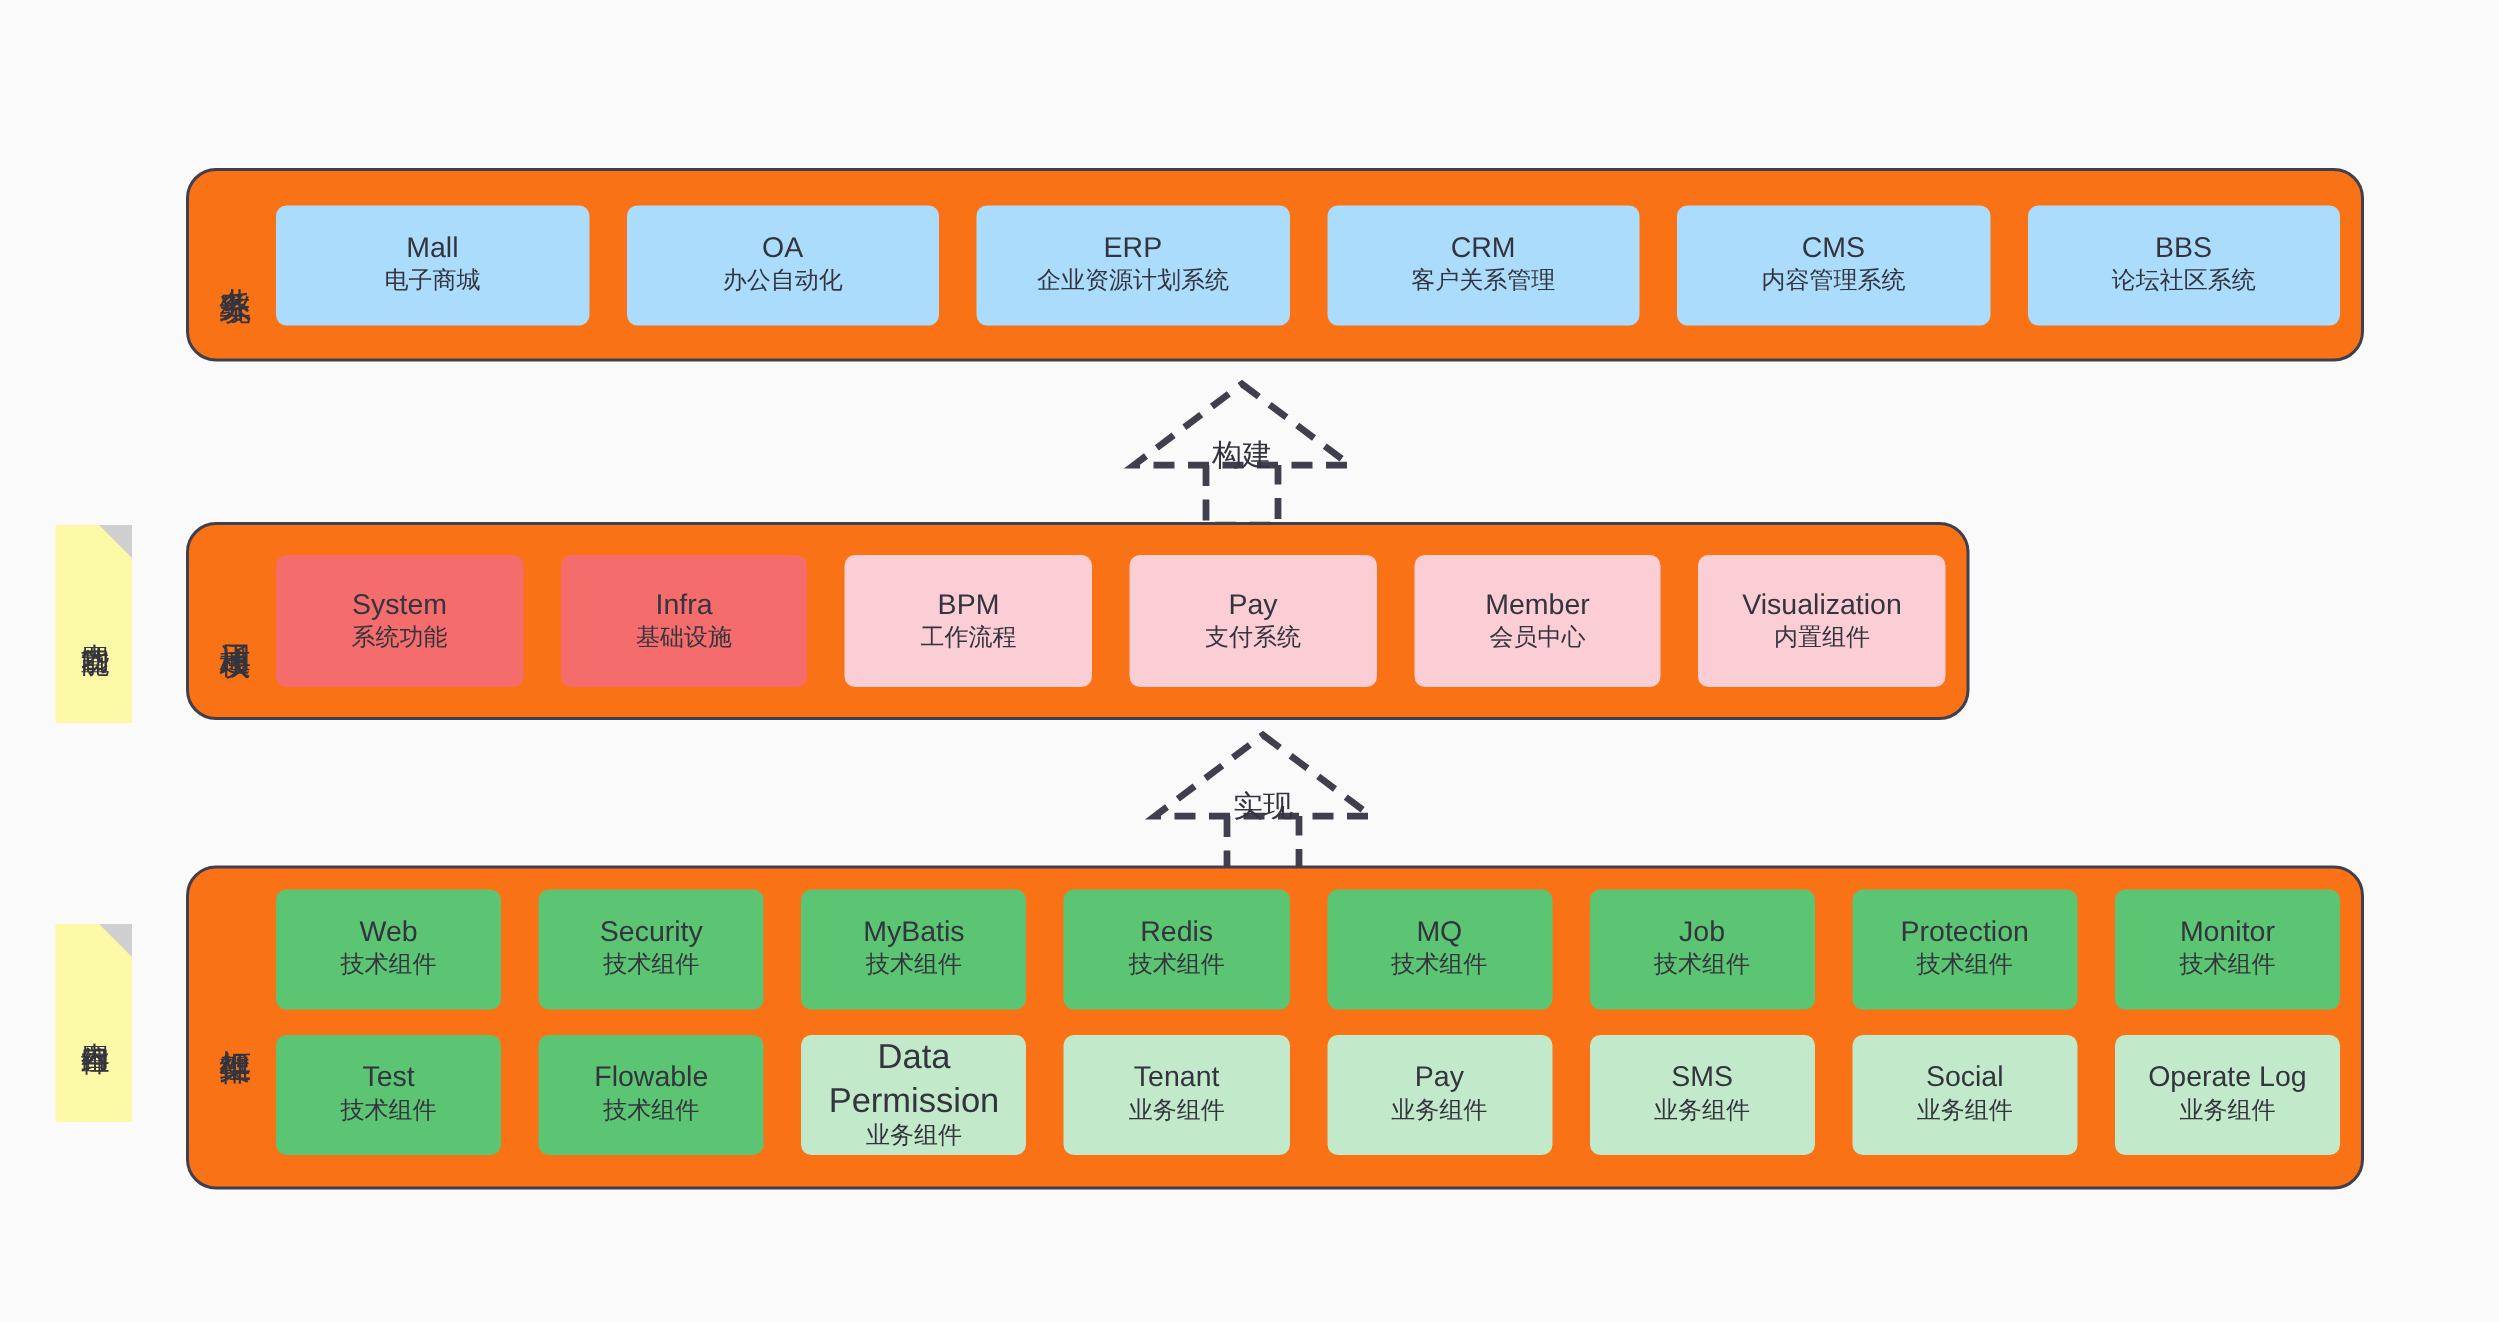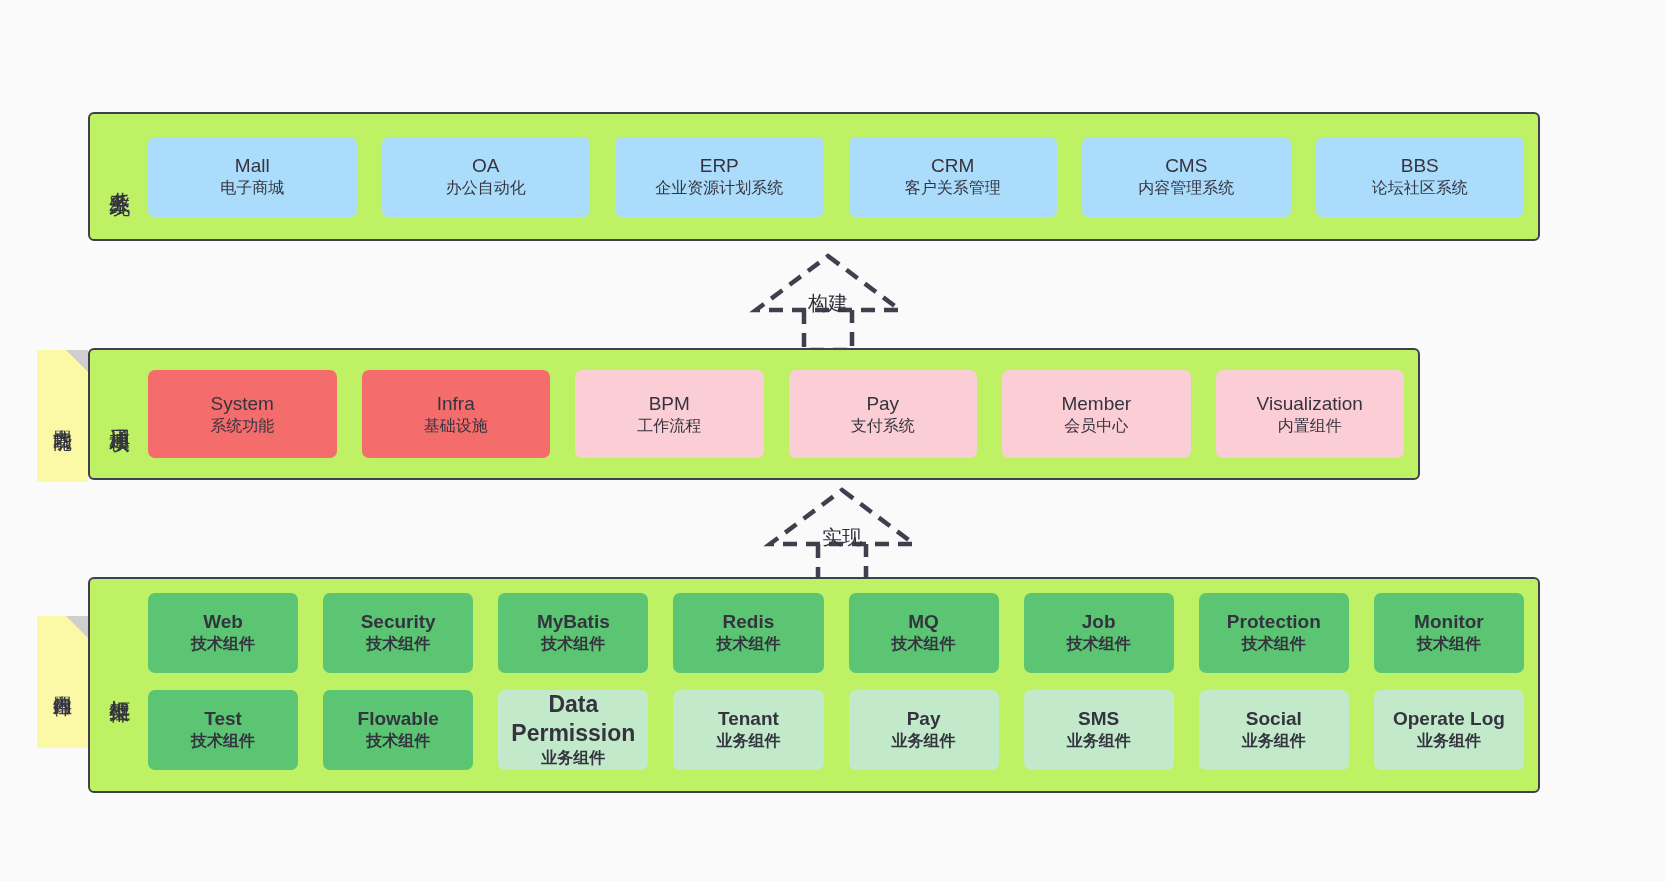--- a/index.html
+++ b/index.html
@@ -21,25 +21,26 @@
     position: absolute;
     left: 0; top: 0;
     width: 1666px;
     height: 881px;
   }
 
   
   .layer {
     position: absolute;
     box-sizing: border-box;
-    background: #bef264;
+    background: #f97316;
     border: 2.2px solid #3f3f4d;
-    border-radius: 6px;
+    border-radius: 20px;
     display: flex;
     align-items: stretch;
+    margin-left: 36px;
   }
   .layer-label {
     flex: 0 0 auto;
     width: 40px;
     display: flex;
     align-items: center;
     justify-content: center;
     font-size: 21px;
     line-height: 1.13;
     letter-spacing: 1px;
@@ -86,24 +87,24 @@
   .c-pink       { background: #fbcdd5; }
   .c-green      { background: #5cc573; }
   .c-greenlight { background: #c2e9c9; }
 
   .h-biz   { height: 80px; }
   .h-mod   { height: 88px; }
   .h-frame { height: 80px; }
 
   
   #layer-business { left: 88px;  top: 112px; width: 1452px; height: 129px; }
-  #layer-module   { left: 88px;  top: 348px; width: 1332px; height: 132px; }
+  #layer-module   { left: 88px;  top: 348px; width: 1189px; height: 132px; }
   #layer-frame    { left: 88px;  top: 577px; width: 1452px; height: 216px; }
 
-  #layer-frame .layer-body { gap: 17px; padding-top: 6px; padding-bottom: 14px; font-weight: bold;}
+  #layer-frame .layer-body { gap: 17px; padding-top: 6px; padding-bottom: 14px;}
 
   
   .note {
     position: absolute;
     background: #fbf8a6;
     box-sizing: border-box;
     display: flex;
     align-items: center;
     justify-content: center;
     font-size: 19px;

